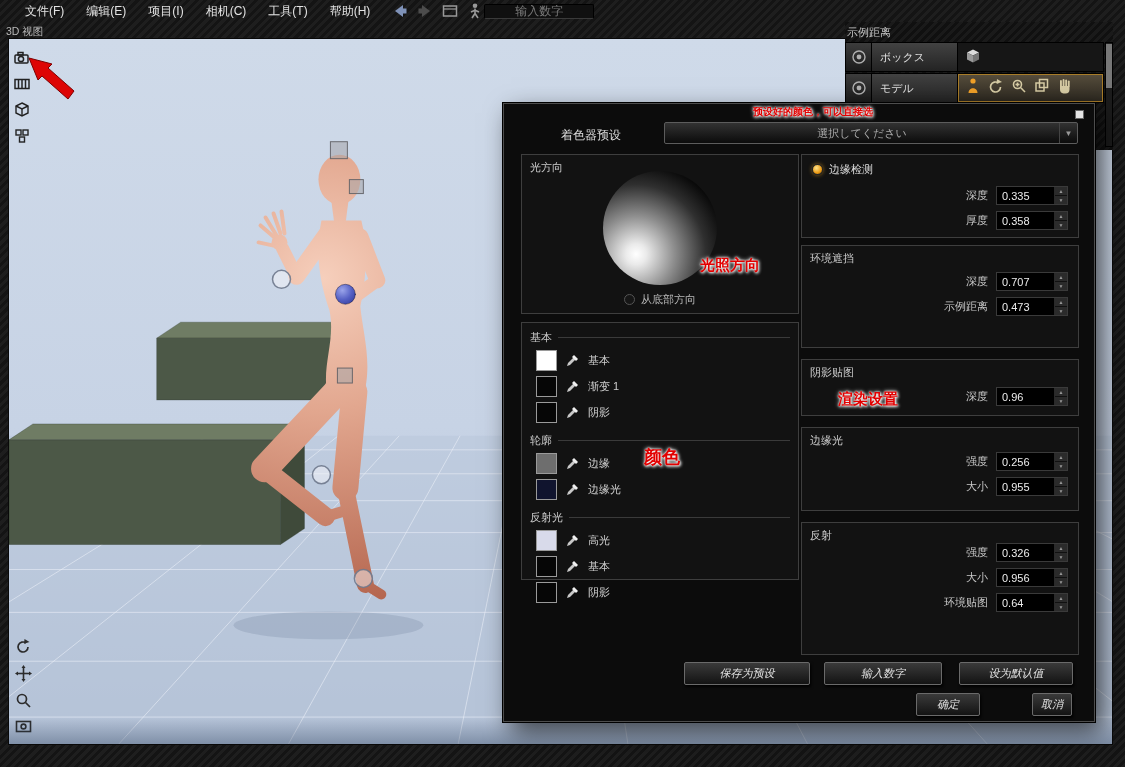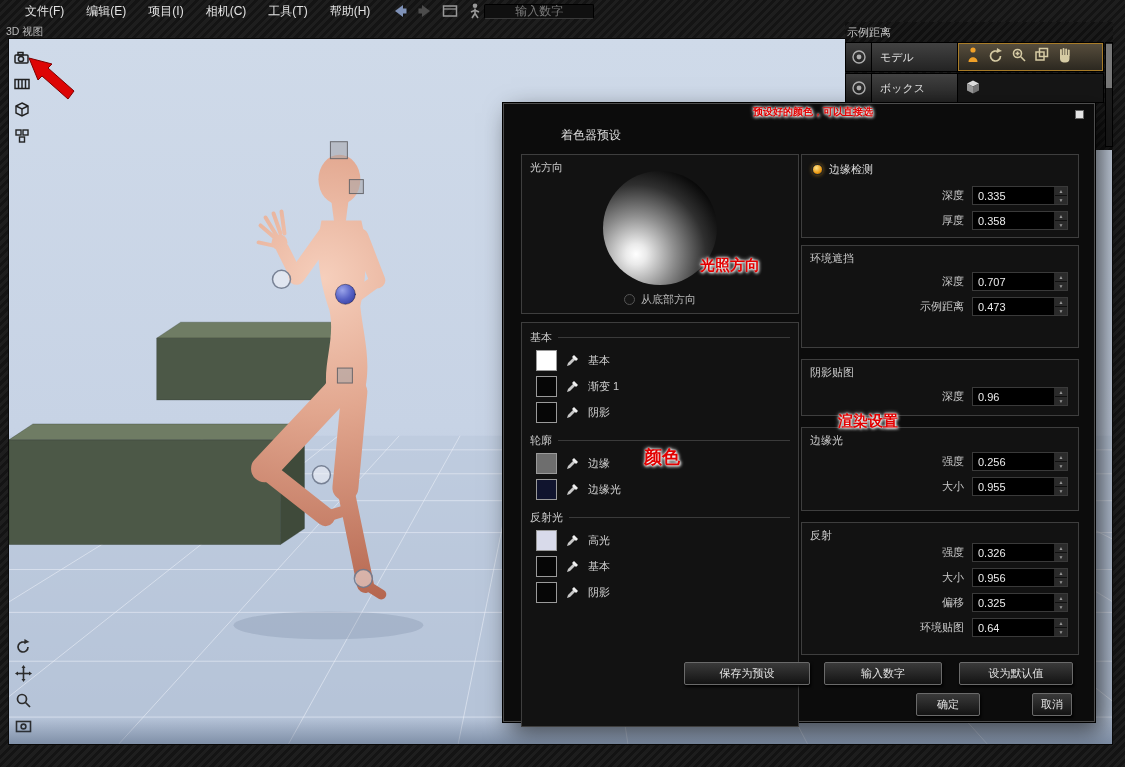--- a/index.html
+++ b/index.html
@@ -45,40 +45,40 @@
   .dlg-title { position:absolute; left:57px; top:23px; font-size:12px; color:#dedede; }
   .dropdown { position:absolute; left:160px; top:18px; width:414px; height:22px; display:flex; align-items:center;
     background:linear-gradient(#323232,#0b0b0b); border:1px solid #5c5c5c; border-radius:2px; cursor:pointer; }
   .dropdown-text { flex:1; text-align:center; font-size:11px; color:#ababab; }
   .dropdown-caret { width:18px; height:100%; border-left:1px solid #444; display:flex; align-items:center; justify-content:center; color:#999; font-size:8px; }
   .panel { position:absolute; background:#121212; border:1px solid #3e3e3e; }
   .ptitle { position:absolute; left:8px; top:5px; font-size:11px; color:#cacaca; }
   .prows { }
   .prow { display:flex; justify-content:flex-end; align-items:center; gap:8px; margin:0 10px 6px 0; }
   .plabel { font-size:11px; color:#c8c8c8; }
-  .numinput { display:flex; width:96px; height:19px; background:#000; border:1px solid #3a3a3a; }
+  .numinput { display:flex; width:72px; height:19px; background:#000; border:1px solid #3a3a3a; }
   .numval { flex:1; font-size:11px; color:#ececec; padding:3px 0 0 5px; }
   .spincol { width:13px; display:flex; flex-direction:column; border-left:1px solid #2a2a2a; }
   .sb { flex:1; background:#2b2b2b; color:#999; font-size:5px; line-height:4px; border:0; border-bottom:1px solid #111; cursor:pointer; padding:0; }
   .sb:last-child { border-bottom:0; }
   .radiorow { position:absolute; left:10px; top:7px; display:flex; align-items:center; gap:6px; cursor:pointer; }
   .radio { width:11px; height:11px; border-radius:50%; border:1px solid #555; background:#161616; }
   .radio.on { border-color:#2a2a2a; background:radial-gradient(circle at 38% 32%, #ffe489, #eb9912 62%, #8d5200); box-shadow:0 0 4px rgba(255,180,40,0.55); }
   .rlabel { font-size:11px; color:#dcdcdc; }
   .lightsphere { position:absolute; left:81px; top:16px; width:114px; height:114px; border-radius:50%;
     background:radial-gradient(circle at 29% 73%, #ffffff 0%, #eaeaea 9%, #8e8e8e 33%, #2f2f2f 60%, #000 84%); }
   .bottomradio { position:absolute; left:0; right:0; bottom:6px; display:flex; align-items:center; justify-content:center; gap:6px; cursor:pointer; }
   .cgroup-head { display:flex; align-items:center; gap:6px; font-size:11px; color:#cacaca; margin:10px 8px 0 8px; }
   .cgroup-line { flex:1; height:1px; background:#3a3a3a; }
   .swrow { display:flex; align-items:center; gap:8px; margin:5px 0 0 14px; }
   .swatch { width:21px; height:21px; border:1px solid #9a9a9a; cursor:pointer; }
   .dropper { width:15px; height:15px; display:inline-flex; cursor:pointer; }
   .swlabel { font-size:11px; color:#cdcdcd; }
   .dlgbtn { position:absolute; height:23px; background:linear-gradient(#3a3a3a,#131313); border:1px solid #6a6a6a; border-radius:2px;
-    color:#e2e2e2; font-size:11px; box-shadow:1px 2px 3px #000; cursor:pointer; font-family:"Liberation Sans",sans-serif; }
+    color:#e2e2e2; font-size:11px; box-shadow:1px 2px 3px #000; cursor:pointer; font-family:"Liberation Sans",sans-serif;font-style:italic; }
   
   .anno { position:absolute; z-index:20; color:#e20000; font-weight:bold; pointer-events:none;
     text-shadow:0 0 2px #fff, 0 0 4px #fff, 1px 1px 3px #fff; }
 </style>
 </head>
 <body>
 
 <div id="app">
 
   <div class="menubar">
@@ -287,20 +287,36 @@
   <div class="objlist">
     <div class="objlist-title">示例距离</div>
     <div class="objrows">
       <div class="objrow">
         <span class="ocell-icon">
           <svg width="18" height="18">
               <circle cx="9" cy="9" r="6" fill="none" stroke="#b0b0b0" stroke-width="1.4"></circle>
               <circle cx="9" cy="9" r="2.4" fill="#b0b0b0"></circle>
             </svg>
         </span>
+        <span class="ocell-label">ボックス</span>
+        <span class="ocell-tools tools-plain">
+          <span><svg width="20" height="19">
+                <polygon points="4,6.5 10,3.5 16,6.5 10,9.5" fill="#dcdcdc"></polygon>
+                <polygon points="4,6.5 10,9.5 10,16.5 4,13.5" fill="#9a9a9a"></polygon>
+                <polygon points="16,6.5 10,9.5 10,16.5 16,13.5" fill="#767676"></polygon>
+              </svg></span>
+        </span>
+      </div>
+      <div class="objrow">
+        <span class="ocell-icon">
+          <svg width="18" height="18">
+              <circle cx="9" cy="9" r="6" fill="none" stroke="#b0b0b0" stroke-width="1.4"></circle>
+              <circle cx="9" cy="9" r="2.4" fill="#b0b0b0"></circle>
+            </svg>
+        </span>
         <span class="ocell-label">モデル</span>
         <span class="ocell-tools tools-active">
           <span><svg width="18" height="18">
                 <circle cx="9" cy="4" r="2.6" fill="#f0a028"></circle>
                 <path d="M4.5,16 C4.5,9.5 13.5,9.5 13.5,16 Z" fill="#f0a028"></path>
               </svg></span>
           <span><svg width="18" height="18" stroke="#d6cba4" stroke-width="1.7" fill="none">
                 <path d="M13.5,10 a5,5 0 1 1 -2,-4"></path>
                 <polygon points="10,2 15,5 9.5,6.8" fill="#d6cba4" stroke="none"></polygon>
               </svg></span>
@@ -316,56 +332,44 @@
               </svg></span>
           <span><svg width="18" height="18" fill="#d6cba4">
                 <rect x="4" y="3" width="1.9" height="7" rx="1"></rect>
                 <rect x="6.6" y="2" width="1.9" height="8" rx="1"></rect>
                 <rect x="9.2" y="2.5" width="1.9" height="7.5" rx="1"></rect>
                 <rect x="11.8" y="3.5" width="1.9" height="6.5" rx="1"></rect>
                 <path d="M4,9 h9.5 v3.5 a4,4 0 0 1 -4,4 h-2 a4,4 0 0 1 -3.5,-4 Z"></path>
               </svg></span>
         </span>
       </div>
-      <div class="objrow">
-        <span class="ocell-icon">
-          <svg width="18" height="18">
-              <circle cx="9" cy="9" r="6" fill="none" stroke="#b0b0b0" stroke-width="1.4"></circle>
-              <circle cx="9" cy="9" r="2.4" fill="#b0b0b0"></circle>
-            </svg>
-        </span>
-        <span class="ocell-label">ボックス</span>
-        <span class="ocell-tools tools-plain">
-          <span><svg width="20" height="19">
-                <polygon points="4,6.5 10,3.5 16,6.5 10,9.5" fill="#dcdcdc"></polygon>
-                <polygon points="4,6.5 10,9.5 10,16.5 4,13.5" fill="#9a9a9a"></polygon>
-                <polygon points="16,6.5 10,9.5 10,16.5 16,13.5" fill="#767676"></polygon>
-              </svg></span>
-        </span>
-      </div>
     </div>
     <div class="scrollbar">
         <span class="scrollthumb"></span>
       </div>
   </div>
 
   <div class="dialog">
     <span class="dlg-close"></span>
     <span class="dlg-title">着色器预设</span>
+    <div class="dropdown">
+      <span class="dropdown-text">選択してください</span>
+      <span class="dropdown-caret">▼</span>
+    </div>
 
     <div class="panel" style="left:17px; top:50px; width:278px; height:160px;">
       <span class="ptitle">光方向</span>
       <div class="lightsphere"></div>
       <div class="bottomradio">
         <span class="radio"></span>
         <span class="rlabel" style="color:#b8b8b8;">从底部方向</span>
       </div>
     </div>
 
-    <div class="panel" style="left:17px; top:218px; width:278px; height:405px;">
+    <div class="panel" style="left:17px; top:218px; width:278px; height:258px;">
       <div class="cgroup-head" style="margin-top:7px;">
           <span>基本</span>
           <span class="cgroup-line"></span>
         </div>
       <div class="swrow">
         <span class="swatch" style="background-color: rgb(255, 255, 255);"></span>
         <span class="dropper">
             <svg width="15" height="15">
               <path d="M2,13 L3,10 L9,4 L11,6 L5,12 Z" fill="#c8c8c8"></path>
               <path d="M9,2 L13,6 L11,8 L7,4 Z" fill="#efefef"></path>
@@ -563,30 +567,20 @@
               <span class="spincol">
                 <button class="sb">▲</button>
                 <button class="sb">▼</button>
               </span>
             </span>
           </div>
         <div class="prow">
             <span class="plabel">大小</span>
           <span class="numinput">
               <span class="numval">0.956</span>
-              <span class="spincol">
-                <button class="sb">▲</button>
-                <button class="sb">▼</button>
-              </span>
-            </span>
-          </div>
-        <div class="prow">
-            <span class="plabel">偏移</span>
-          <span class="numinput">
-              <span class="numval">0.325</span>
               <span class="spincol">
                 <button class="sb">▲</button>
                 <button class="sb">▼</button>
               </span>
             </span>
           </div>
         <div class="prow">
             <span class="plabel">环境贴图</span>
           <span class="numinput">
               <span class="numval">0.64</span>
@@ -601,16 +595,16 @@
 
     <button class="dlgbtn" style="left:180px; top:558px; width:126px;">保存为预设</button>
     <button class="dlgbtn" style="left:320px; top:558px; width:118px;">输入数字</button>
     <button class="dlgbtn" style="left:455px; top:558px; width:114px;">设为默认值</button>
     <button class="dlgbtn" style="left:412px; top:589px; width:64px;">确定</button>
     <button class="dlgbtn" style="left:528px; top:589px; width:40px;">取消</button>
   </div>
 
   <div class="anno" style="left:753px; top:105px; font-size:10px;">预设好的颜色，可以直接选</div>
   <div class="anno" style="left:700px; top:256px; font-size:15px;">光照方向</div>
-  <div class="anno" style="left:838px; top:390px; font-size:15px;margin-top:22px;">渲染设置</div>
+  <div class="anno" style="left:838px; top:390px; font-size:15px;">渲染设置</div>
   <div class="anno" style="left:644px; top:445px; font-size:18px;">颜色</div>
 
 </div>
 
 </body></html>

